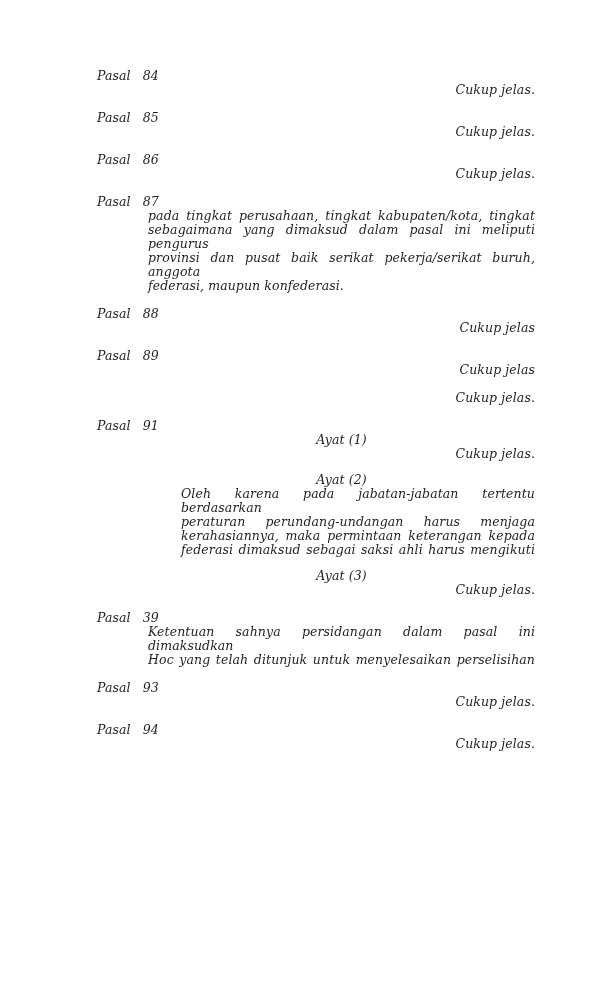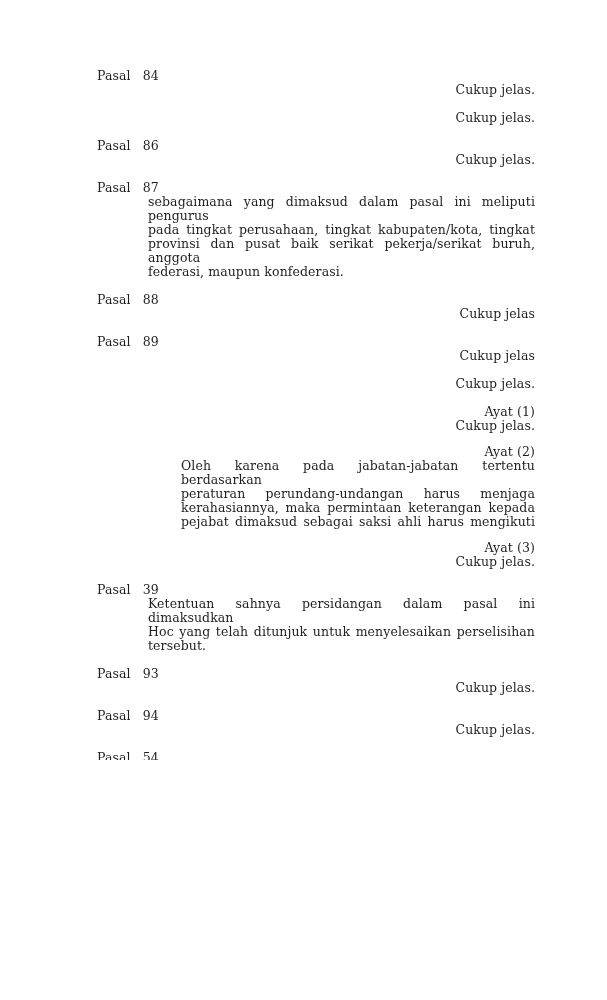--- a/index.html
+++ b/index.html
@@ -7,38 +7,39 @@
     width: 607px; height: 1000px;
     background: #ffffff;
     font-family: "DejaVu Serif", serif;
     color: #1f1f1f;
   }
   .page {
     position: relative;
     width: 607px; height: 760px;
     background: #ffffff;
     overflow: hidden;
+    font-style: italic;
   }
   .doc {
     position: absolute;
     left: 97px; top: 69px;
     width: 438px;
     font-size: 12.5px;
     line-height: 14px;
     letter-spacing: 0.1px;
   }
   .section { margin-bottom: 14px; }
   .pasal-heading { white-space: nowrap; }
   .pasal-num { display: inline-block; margin-left: 12px; }
   .section-content { margin-left: 51px; }
   .plain-line { text-align: right; }
   .para-line { text-align: justify; text-align-last: justify; }
   .para-line.last { text-align: center; text-align-last: left; }
   .ayat-block + .ayat-block { margin-top: 12px; }
-  .ayat-heading { text-align: right; }
+  .ayat-heading { text-align: center; }
   .ayat-body { margin-left: 33px; }
   .footer {
     position: absolute;
     left: 71px; top: 926px;
     display: flex;
     align-items: flex-start;
   }
   .footer-logo { width: 23px; height: 25px; flex: 0 0 auto; }
   .footer-logo svg { width: 23px; height: 25px; display: block; }
   .footer-text {
@@ -60,36 +61,37 @@
 <div class="page">
 
   <main class="doc" id="doc-root">
       <section class="section">
         <div class="pasal-heading"><span class="pasal-kw">Pasal</span><span class="pasal-num">84</span></div>
         <div class="section-content">
           <div class="plain-line">Cukup jelas.</div>
         </div>
       </section>
       <section class="section">
+        <div class="pasal-heading"><span class="pasal-kw">Pasal</span><span class="pasal-num">85</span></div>
         <div class="section-content">
           <div class="plain-line">Cukup jelas.</div>
         </div>
       </section>
       <section class="section">
         <div class="pasal-heading"><span class="pasal-kw">Pasal</span><span class="pasal-num">86</span></div>
         <div class="section-content">
           <div class="plain-line">Cukup jelas.</div>
         </div>
       </section>
       <section class="section">
         <div class="pasal-heading"><span class="pasal-kw">Pasal</span><span class="pasal-num">87</span></div>
         <div class="section-content">
           <div class="paragraph">
+            <div class="para-line">pada tingkat perusahaan, tingkat kabupaten/kota, tingkat</div>
             <div class="para-line">sebagaimana yang dimaksud dalam pasal ini meliputi pengurus</div>
-            <div class="para-line">pada tingkat perusahaan, tingkat kabupaten/kota, tingkat</div>
             <div class="para-line">provinsi dan pusat baik serikat pekerja/serikat buruh, anggota</div>
             <div class="para-line last">federasi, maupun konfederasi.</div>
           </div>
         </div>
       </section>
       <section class="section">
         <div class="pasal-heading"><span class="pasal-kw">Pasal</span><span class="pasal-num">88</span></div>
         <div class="section-content">
           <div class="plain-line">Cukup jelas</div>
         </div>
@@ -99,53 +101,53 @@
         <div class="section-content">
           <div class="plain-line">Cukup jelas</div>
         </div>
       </section>
       <section class="section">
         <div class="section-content">
           <div class="plain-line">Cukup jelas.</div>
         </div>
       </section>
       <section class="section">
+        <div class="pasal-heading"><span class="pasal-kw">Pasal</span><span class="pasal-num">91</span></div>
         <div class="section-content">
           <div class="ayat-block">
             <div class="ayat-heading">Ayat (1)</div>
             <div class="ayat-body">
               <div class="plain-line">Cukup jelas.</div>
             </div>
           </div>
           <div class="ayat-block">
             <div class="ayat-heading">Ayat (2)</div>
             <div class="ayat-body">
               <div class="paragraph">
                 <div class="para-line">Oleh karena pada jabatan-jabatan tertentu berdasarkan</div>
                 <div class="para-line">peraturan perundang-undangan harus menjaga</div>
                 <div class="para-line">kerahasiannya, maka permintaan keterangan kepada</div>
-                <div class="para-line">pejabat dimaksud sebagai saksi ahli harus mengikuti</div>
+                <div class="para-line">federasi dimaksud sebagai saksi ahli harus mengikuti</div>
               </div>
             </div>
           </div>
           <div class="ayat-block">
             <div class="ayat-heading">Ayat (3)</div>
             <div class="ayat-body">
               <div class="plain-line">Cukup jelas.</div>
             </div>
           </div>
         </div>
       </section>
       <section class="section">
         <div class="pasal-heading"><span class="pasal-kw">Pasal</span><span class="pasal-num">39</span></div>
         <div class="section-content">
           <div class="paragraph">
             <div class="para-line">Ketentuan sahnya persidangan dalam pasal ini dimaksudkan</div>
             <div class="para-line">Hoc yang telah ditunjuk untuk menyelesaikan perselisihan</div>
-            <div class="para-line last">tersebut.</div>
           </div>
         </div>
       </section>
       <section class="section">
         <div class="pasal-heading"><span class="pasal-kw">Pasal</span><span class="pasal-num">93</span></div>
         <div class="section-content">
           <div class="plain-line">Cukup jelas.</div>
         </div>
       </section>
       <section class="section">

